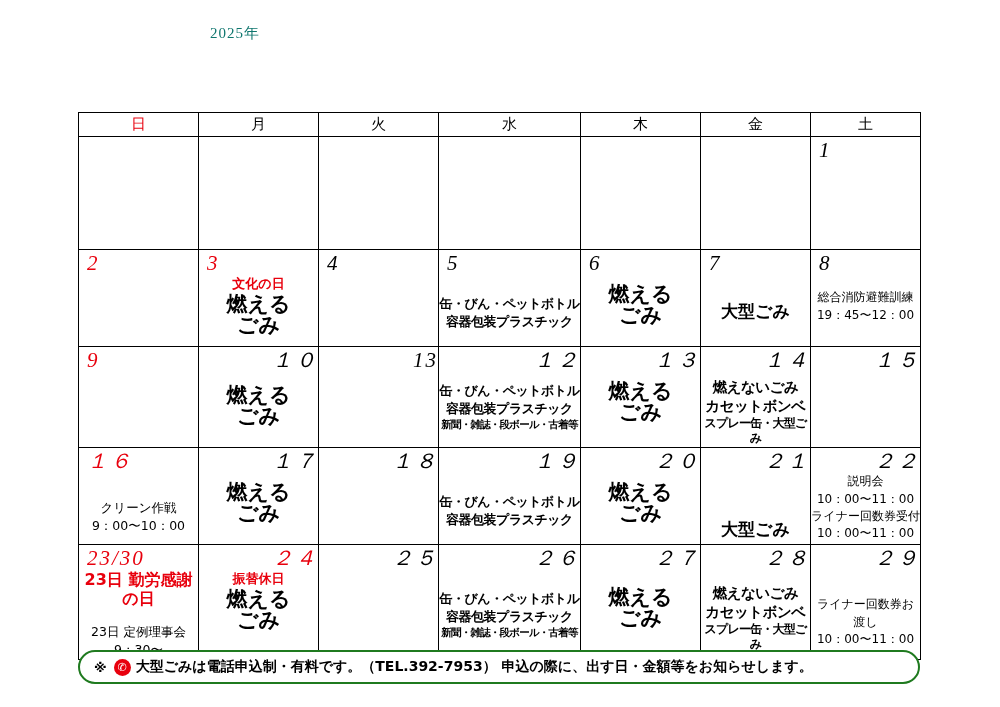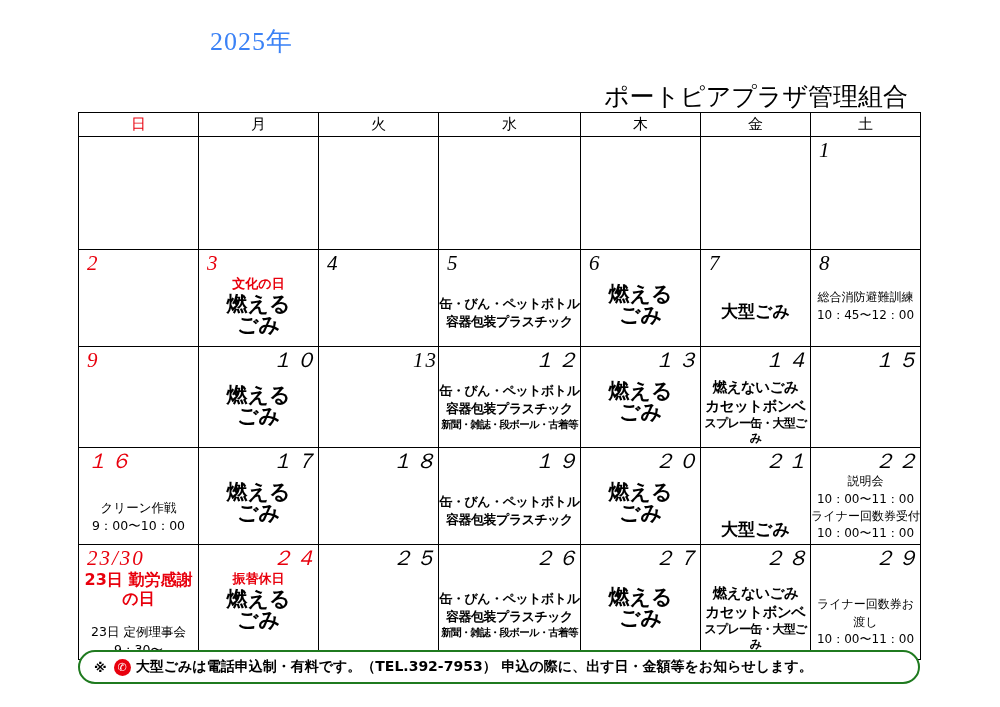--- a/index.html
+++ b/index.html
@@ -28,23 +28,23 @@
     top: 24px;
     width: 1000px;
     display: flex;
     align-items: baseline;
     justify-content: flex-start;
     padding-left: 210px;
     box-sizing: border-box;
   }
   .title-year {
     font-family: "Liberation Serif", serif;
-    font-size: 26px;
+    font-size: 15px;
     letter-spacing: 1px;
-    color: #3b82f6;
+    color: #0f766e;
   }
   .title-main {
     font-family: "DejaVu Serif", serif;
     font-size: 31px;
     font-weight: 400;
     margin-left: 62px;
     letter-spacing: 1px;
     white-space: nowrap;
   }
   .org-row {
@@ -194,21 +194,20 @@
 </style>
 </head>
 <body>
 
 <div class="page">
 
   <div class="title-row">
     <span class="title-year">2025年</span>
   </div>
 
-  <div class="org-row">ポートピアプラザ管理組合</div>
 
   <div class="cal-wrap">
     <table class="cal">
       <colgroup>
         <col style="width:120px">
           <col style="width:120px">
           <col style="width:120px">
           <col style="width:142px">
           <col style="width:120px">
           <col style="width:110px">
@@ -281,21 +280,21 @@
             <div class="cellbody">
               <div class="spacer-26"></div>
               <div class="oogata">大型ごみ</div>
             </div>
           </td>
           <td class="day">
             <div class="daynum left">8</div>
             <div class="cellbody">
               <div class="spacer-14"></div>
               <div class="plain smaller">総合消防避難訓練</div>
-              <div class="plain smaller">10：45〜12：00</div>
+              <div class="plain smaller">19：45〜12：00</div>
             </div>
           </td>
         </tr>
 
         <tr>
           <td class="day">
             <div class="daynum red left">9</div>
           </td>
           <td class="day">
             <div class="daynum">１０</div>

